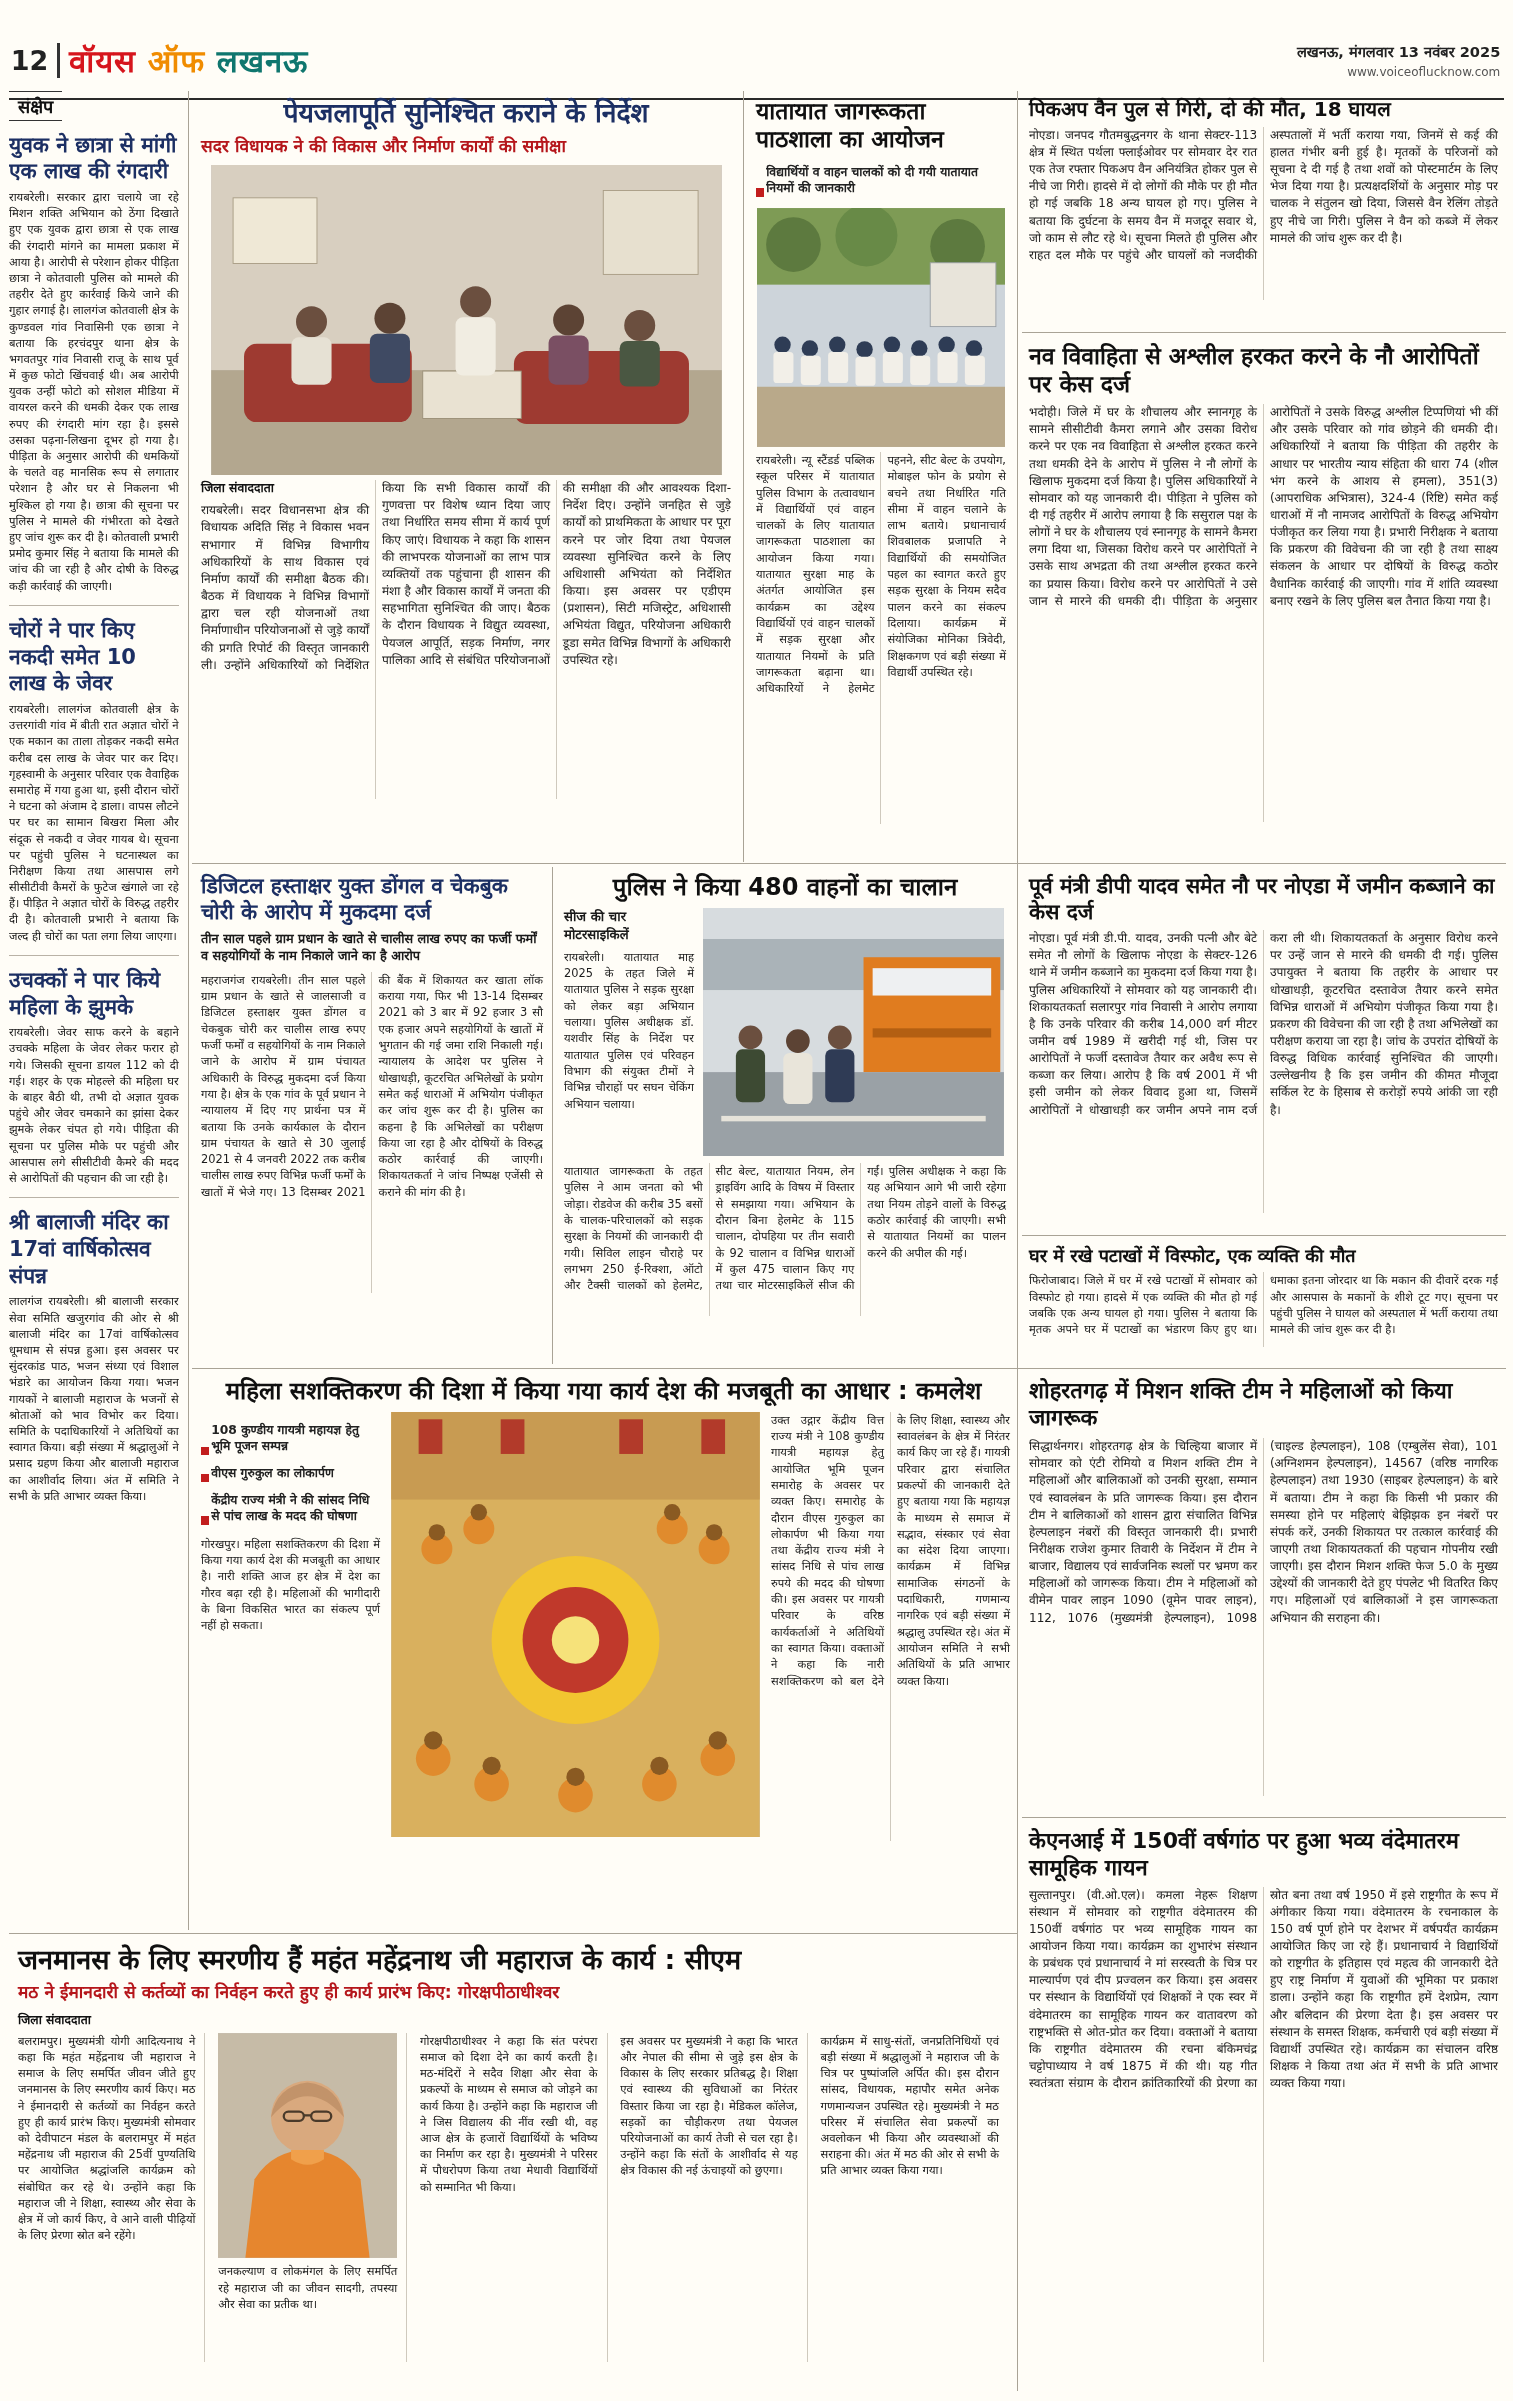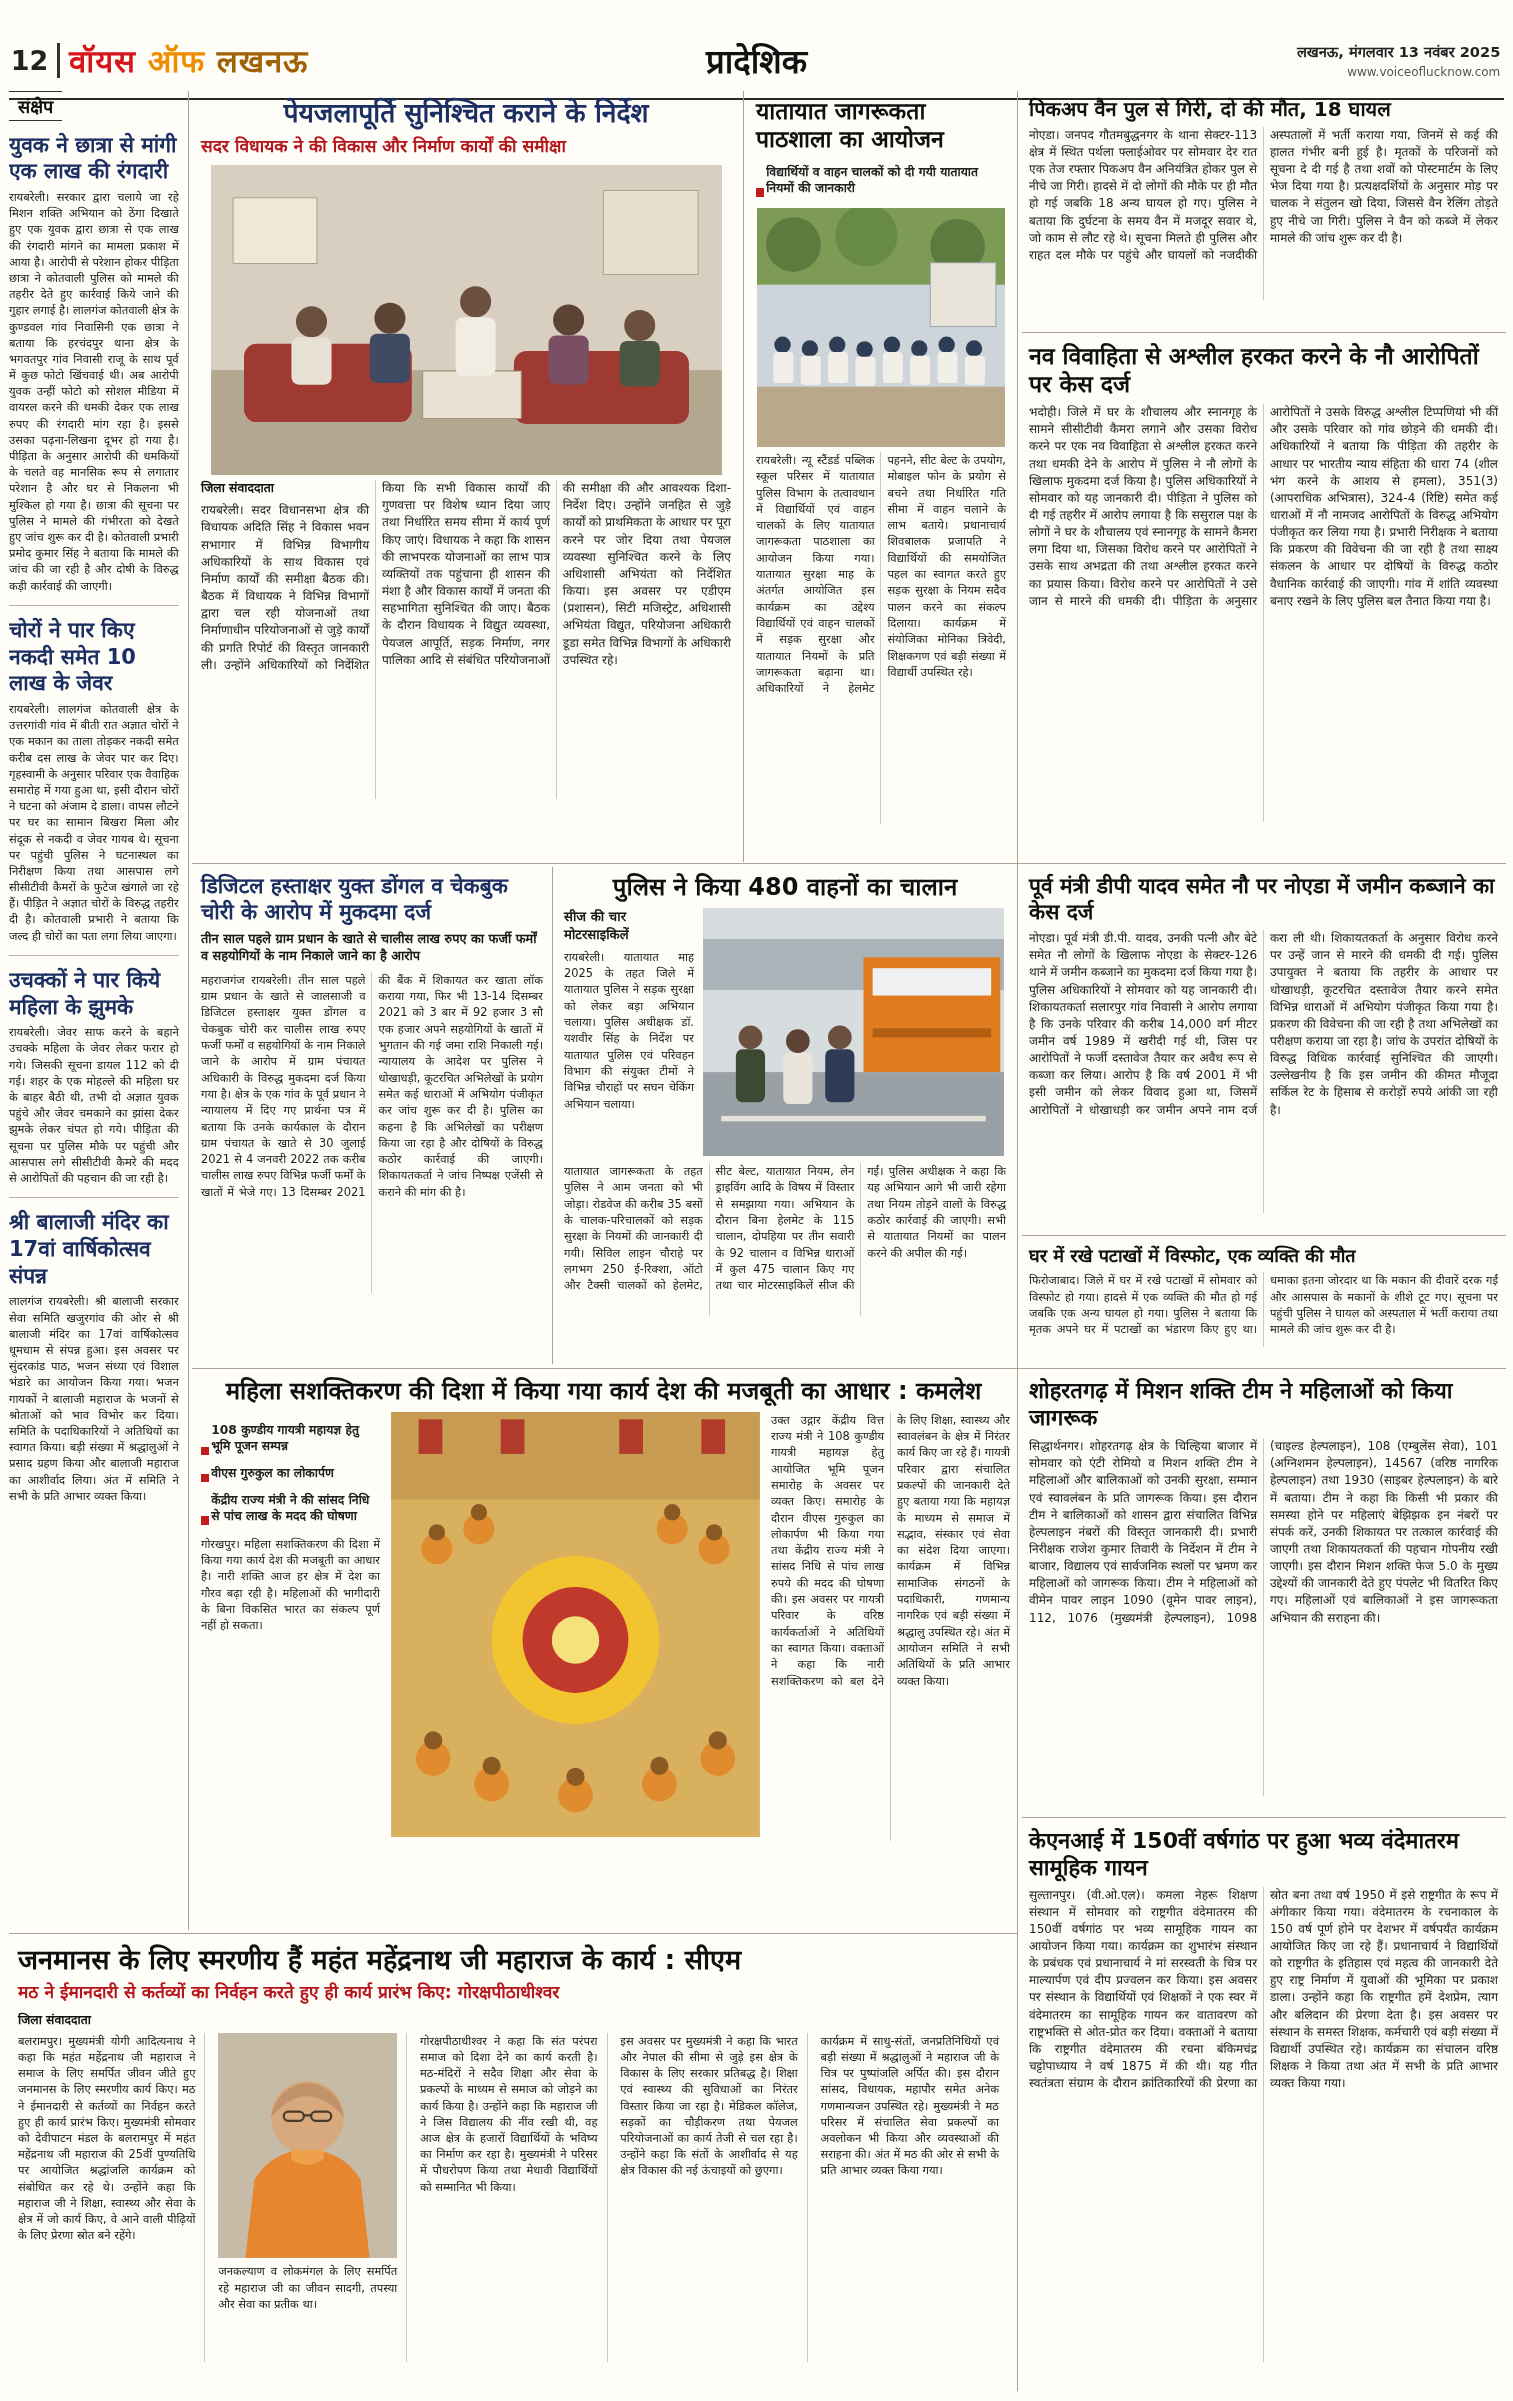--- a/index.html
+++ b/index.html
@@ -4,21 +4,21 @@
 <style>
   html,body{margin:0;padding:0;background:#e8e5de;}
   .page{position:relative;width:1513px;height:2401px;margin:0 auto;background:#fffdf7;
         font-family:"DejaVu Sans",sans-serif;color:#191919;overflow:hidden;}
   
   .header{position:absolute;left:9px;top:23px;width:1495px;height:75px;border-bottom:2.7px solid #2a2a2a;}
   .hdr-left{position:absolute;left:1.8px;top:16.4px;display:flex;align-items:center;gap:9px;}
   .pageno{font-size:27px;font-weight:bold;color:#222;}
   .hdr-sep{width:2.7px;height:35px;background:#333;}
   .masthead{font-size:31px;font-weight:bold;letter-spacing:0.9px;}
-  .m1{color:#d6151c}.m2{color:#f08c00}.m3{color:#a16207}
+  .m1{color:#d6151c}.m2{color:#f08c00}.m3{color:#0f766e}
   .section-name{position:absolute;left:0;right:0;top:14.6px;text-align:center;font-size:33px;font-weight:bold;color:#111;}
   .hdr-right{position:absolute;right:3.7px;top:18px;text-align:right;}
   .dateline{font-size:14.6px;font-weight:bold;color:#222;}
   .website{font-size:12px;color:#555;margin-top:3.7px;}
   
   .vline,.hline{position:absolute;background:#a9a396;}
   .vline{width:0.9px;}
   .hline{height:0.9px;}
   
   .article{position:absolute;overflow:hidden;padding:5.5px 9px;box-sizing:border-box;}
@@ -93,21 +93,20 @@
 <body>
 
 <div class="page">
 
   <div class="header">
     <div class="hdr-left">
       <span class="pageno">12</span>
       <span class="hdr-sep"></span>
       <span class="masthead"><span class="m1">वॉयस</span> <span class="m2">ऑफ</span> <span class="m3">लखनऊ</span></span>
     </div>
-    <div class="section-name">प्रादेशिक</div>
     <div class="hdr-right">
       <div class="dateline">लखनऊ, मंगलवार 13 नवंबर 2025</div>
       <div class="website">www.voiceoflucknow.com</div>
     </div>
   </div>
 
   <div class="vline" style="left:188px;top:91px;height:1839px;"></div>
   <div class="vline" style="left:743px;top:91px;height:771px;"></div>
   <div class="vline" style="left:1017px;top:91px;height:2300px;"></div>
   <div class="vline" style="left:552px;top:867px;height:497px;"></div>

